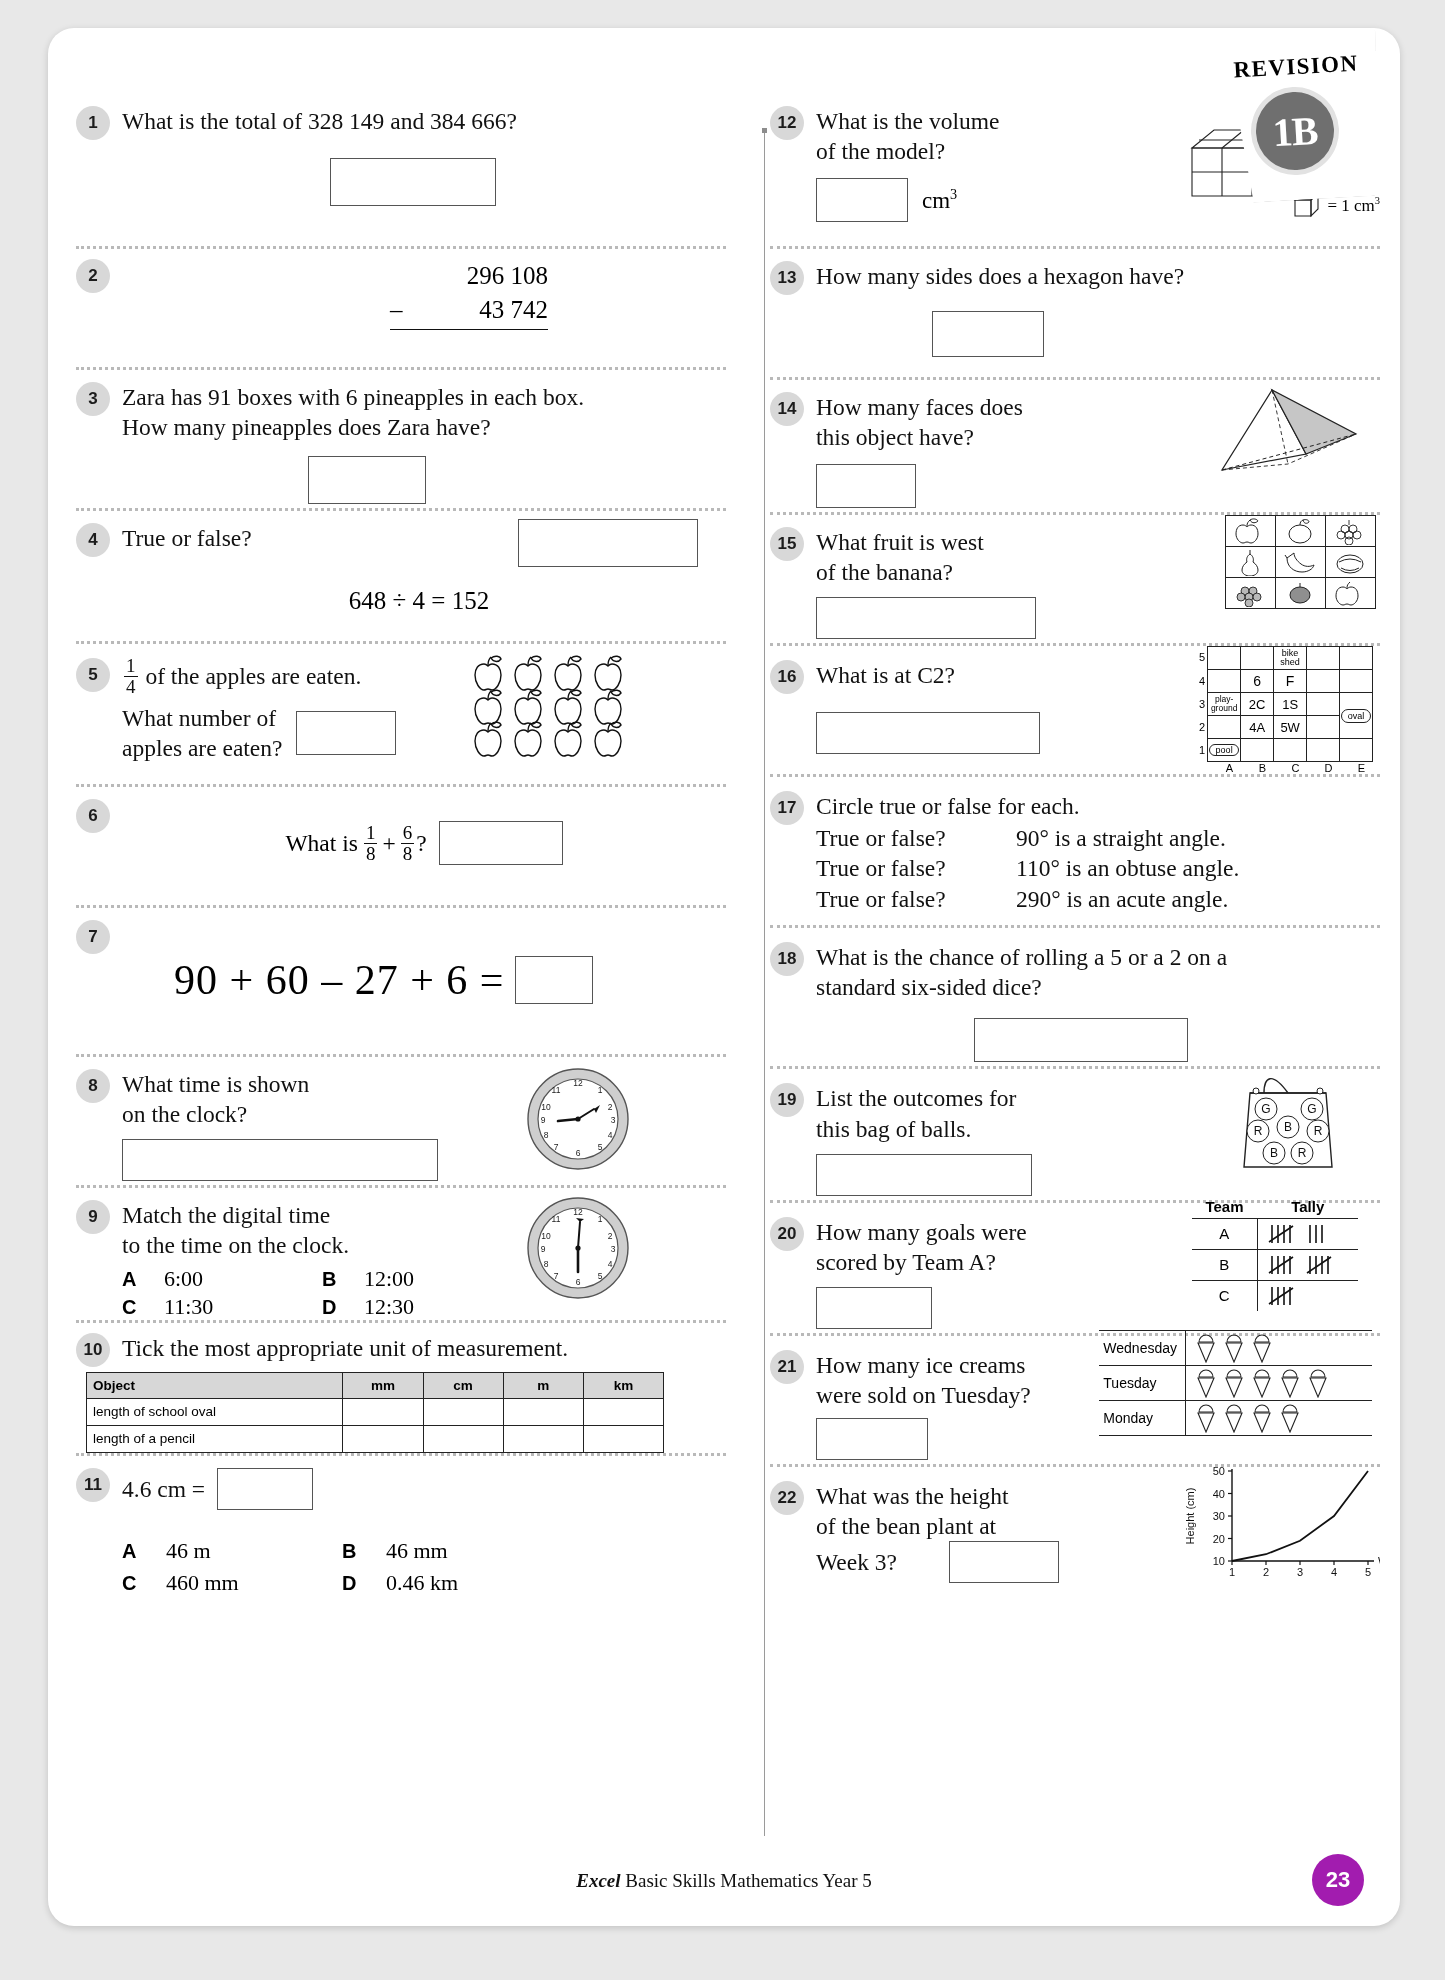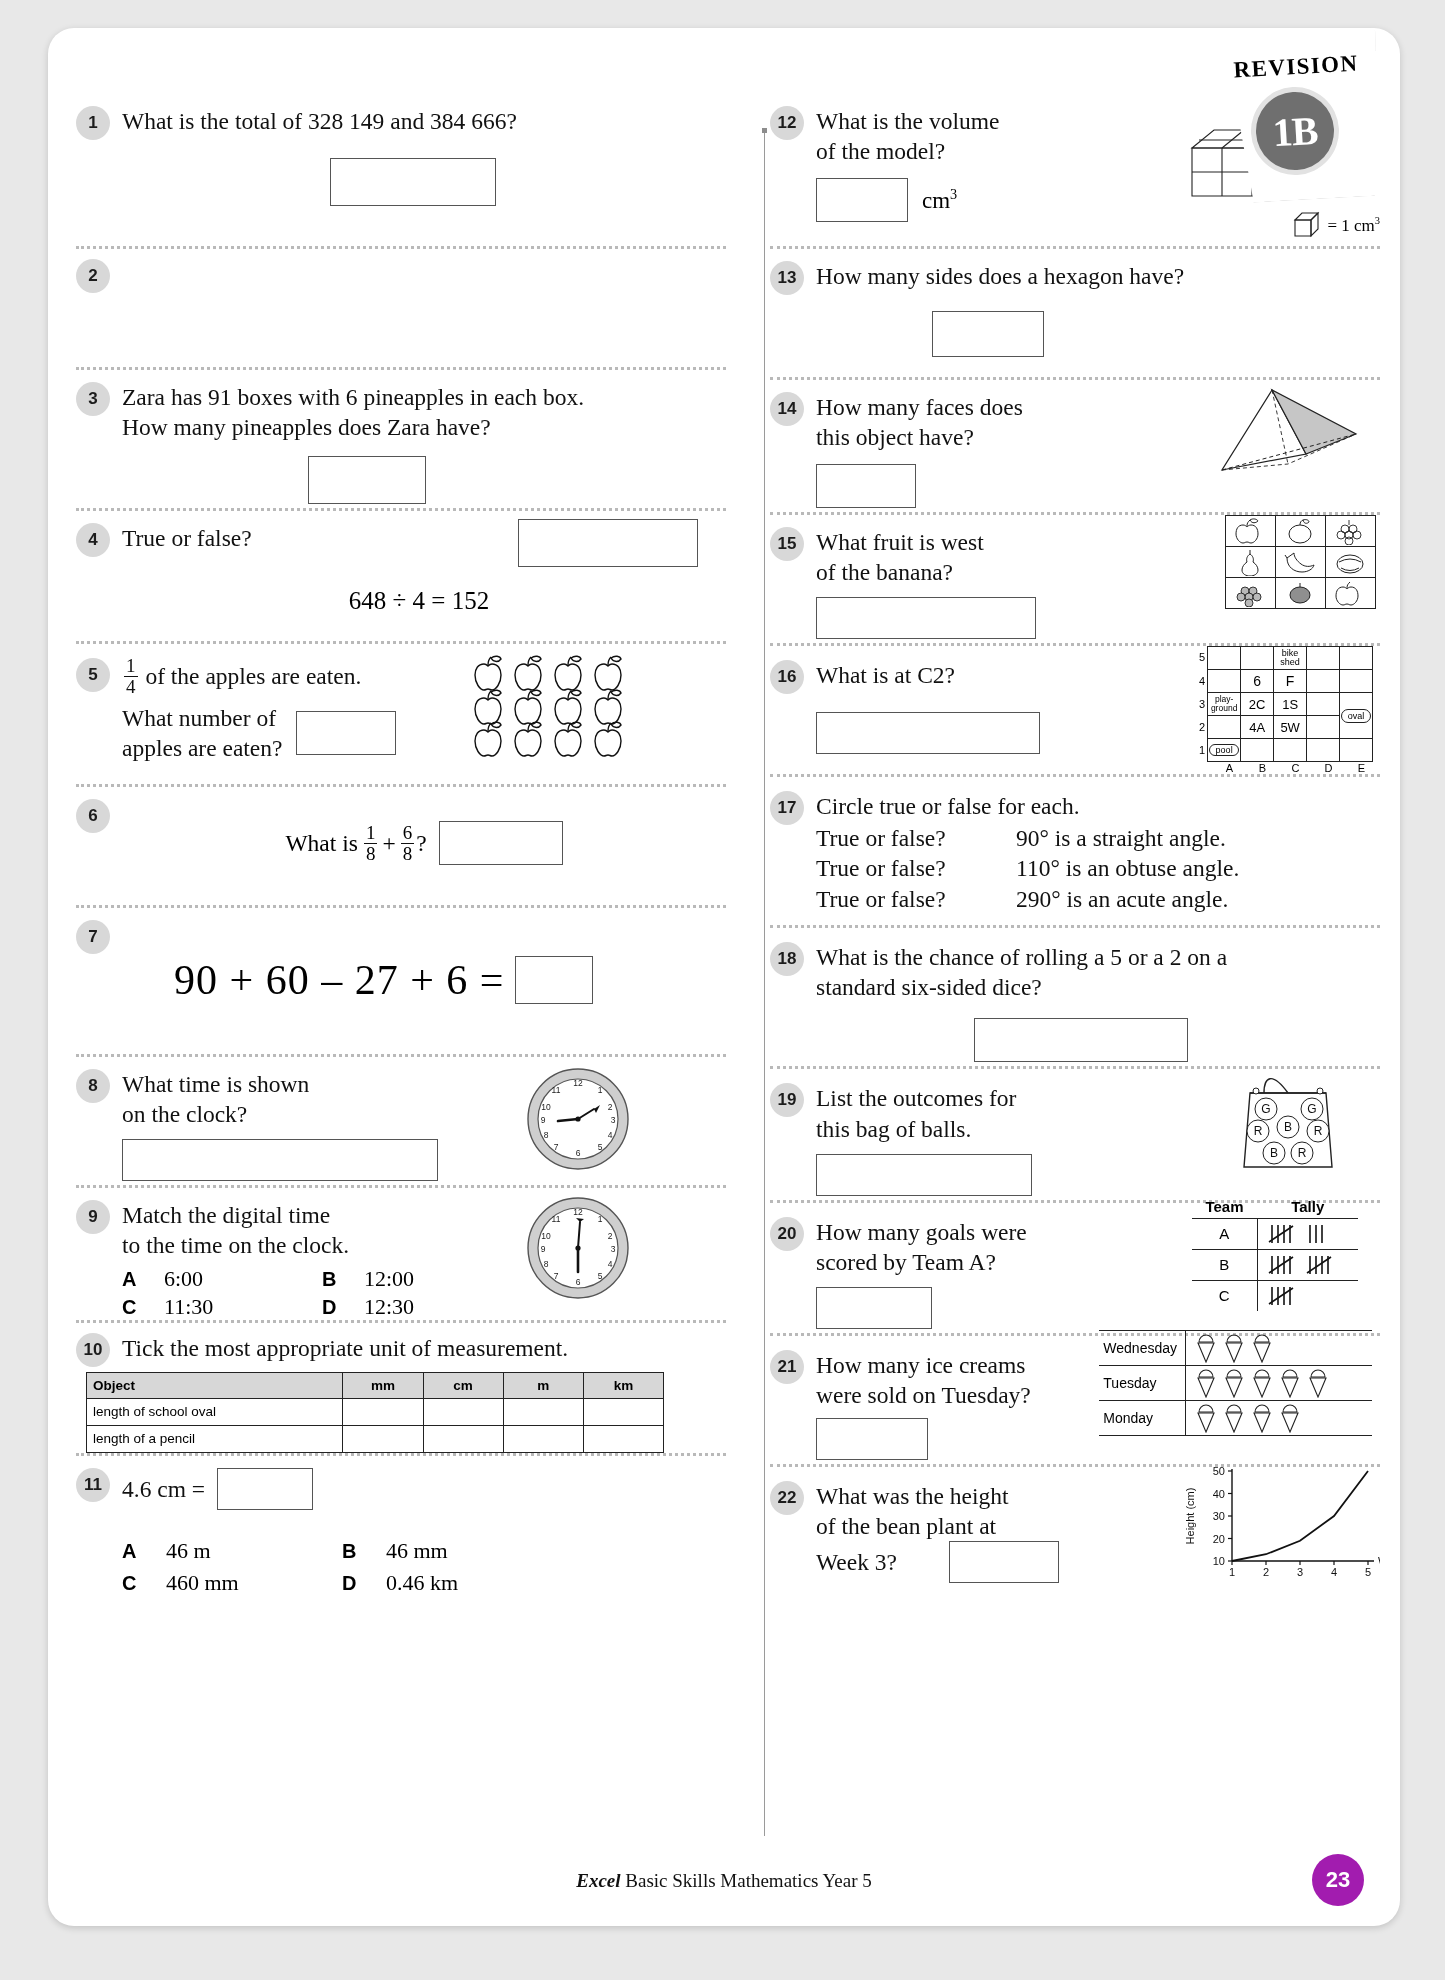--- a/index.html
+++ b/index.html
@@ -162,20 +162,29 @@
       <div class="qnum">1</div>
       <div class="qbody">
         <div class="qtext">What is the total of 328 149 and 384 666?</div>
         <div class="ansbox" style="width:166px;height:48px;margin:22px 0 0 208px;"></div>
       </div>
     </div>
     <div class="sep"></div>
 
     <div class="q" style="min-height:118px;padding-top:10px;">
       <div class="qnum" style="top:10px;">2</div>
+      <div class="qbody" style="margin-left:0;">
+        <div style="width:250px;margin-left:222px;text-align:right;font-size:25px;line-height:1.35;">
+          <div>296 108</div>
+          <div style="display:flex;justify-content:space-between;border-bottom:1.8px solid #111;padding-bottom:2px;width:158px;margin-left:auto;">
+            <span>–</span>
+            <span>43 742</span>
+          </div>
+        </div>
+      </div>
     </div>
     <div class="sep"></div>
 
     <div class="q" style="min-height:138px;padding-top:12px;">
       <div class="qnum" style="top:12px;">3</div>
       <div class="qbody">
         <div class="qtext">Zara has 91 boxes with 6 pineapples in each box.</div>
         <div class="qtext">How many pineapples does Zara have?</div>
         <div class="ansbox" style="width:118px;height:48px;margin:14px 0 0 186px;"></div>
       </div>
@@ -492,21 +501,21 @@
               <path d="M18 54 L108 54"></path>
               <path d="M48 30 L70 12 M78 30 L100 12"></path>
               <path d="M18 30 M40 12"></path>
               <path d="M25 22 L115 22"></path>
               <path d="M108 54 L130 36"></path>
               <path d="M119 23 L119 70"></path>
             </g>
           </svg>
         </div>
 
-        <div style="position:absolute;right:0px;top:102px;display:flex;align-items:center;">
+        <div style="position:absolute;right:0px;top:82px;display:flex;align-items:center;">
           <svg width="34" height="34" viewBox="0 0 34 34">
             <g fill="none" stroke="#222" stroke-width="1.1">
               <path d="M6 12 L13 5 L29 5 L22 12 Z"></path>
               <path d="M6 12 L6 28 L22 28 L22 12 Z"></path>
               <path d="M22 12 L29 5 L29 21 L22 28 Z"></path>
             </g>
           </svg>
           <span style="font-size:17px;margin-left:4px;">
             <span>= 1 cm</span><span class="sup">3</span>
           </span>

